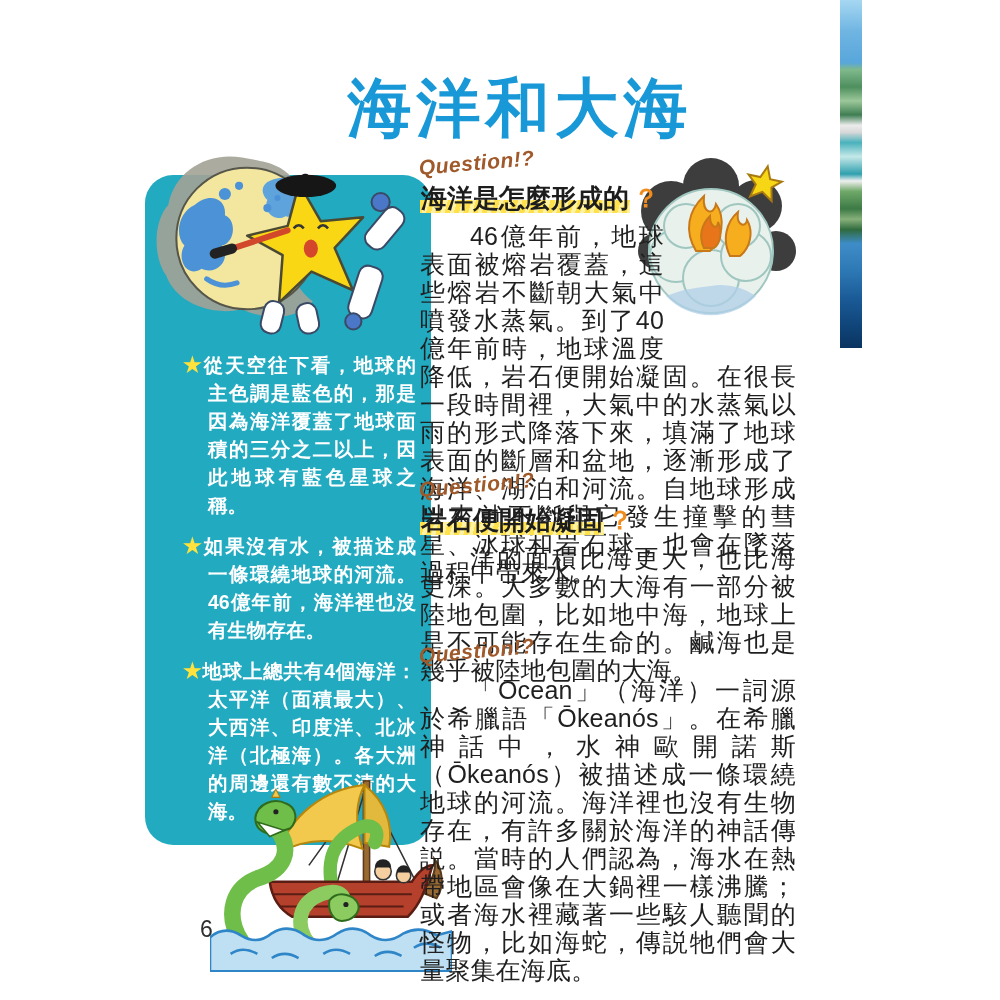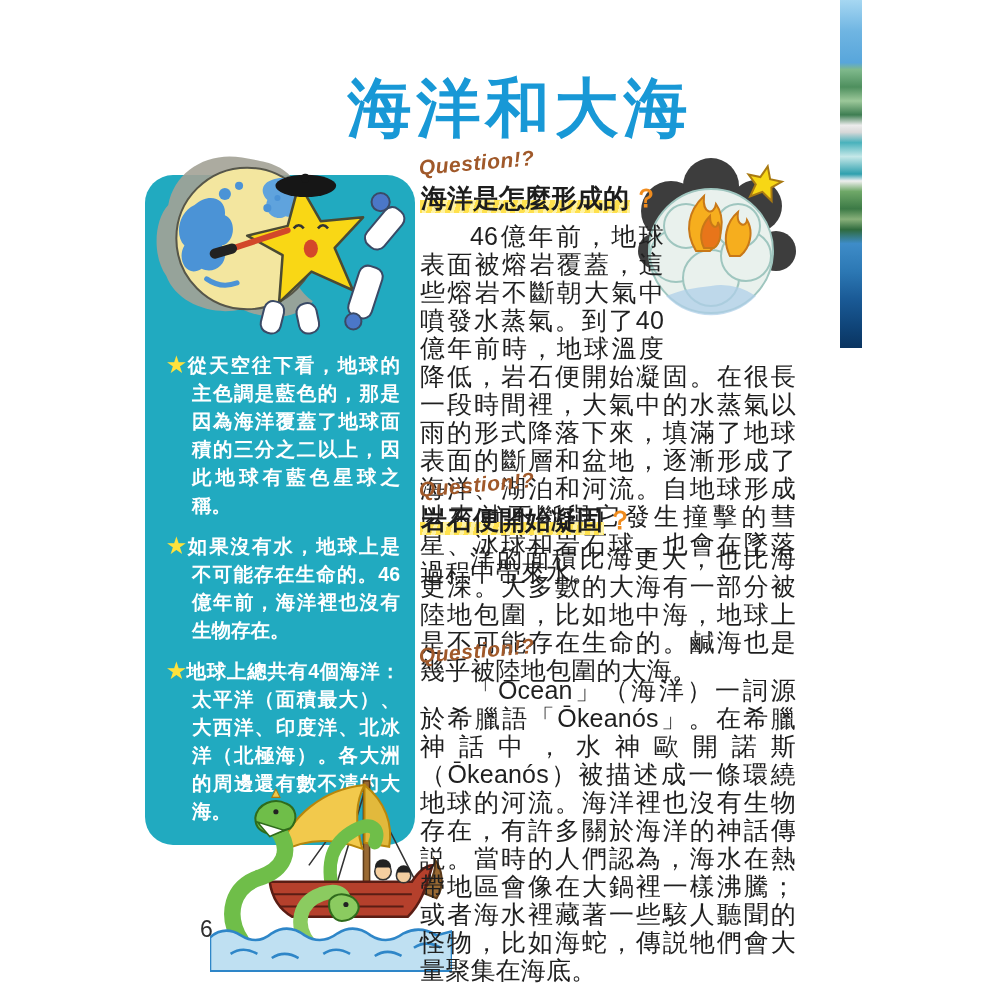--- a/index.html
+++ b/index.html
@@ -16,21 +16,21 @@
       #A6D7F2 0%, #6FB5E2 9%, #58A6DB 18%,
       #7FB98C 20%, #4E8F5E 25%, #9CC89A 29%, #3E7E52 33%,
       #ECECEC 36%, #D8D8D8 38%,
       #49B2BC 41%, #C5E8E8 45%, #2FA0AE 50%,
       #EFEFEF 52%,
       #6FA868 55%, #3C7A46 60%, #88B07A 63%, #2F6B3E 66%,
       #3E8CC8 70%, #2C78B4 78%, #1A5A96 86%, #0F4478 94%, #0A3460 100%);}
 
   
   .sidebar{position:absolute;left:145px;top:175px;width:270px;height:670px;
-           background:#21AAC0;border-radius:28px;}
+           background:#21AAC0;border-radius:28px;padding-left:16px;}
   .sidebar-inner{padding:176px 15px 0 22px;}
   .bullet{color:#ffffff;font-weight:700;font-size:19.5px;line-height:28px;
           text-align:justify;margin-bottom:13px;padding-left:25px;text-indent:-25px;}
   .star{color:#FFE23C;font-size:21px;}
 
   
   .illu-star{position:absolute;left:146px;top:148px;width:268px;height:190px;}
   .illu-fire{position:absolute;left:626px;top:156px;width:170px;height:170px;}
   .illu-ship{position:absolute;left:210px;top:770px;width:242px;height:202px;}
   .illu-star svg,.illu-fire svg,.illu-ship svg{width:100%;height:100%;display:block;}
@@ -57,21 +57,21 @@
 
 <div class="page">
 
   <div class="title">海洋和大海</div>
 
   <div class="edge-strip"></div>
 
   <div class="sidebar">
     <div class="sidebar-inner">
       <div class="bullet"><span class="star">★</span><span>從天空往下看，地球的主色調是藍色的，那是因為海洋覆蓋了地球面積的三分之二以上，因此地球有藍色星球之稱。</span></div>
-      <div class="bullet"><span class="star">★</span><span>如果沒有水，地球上是不可能存在生命的。46億年前，海洋裡也沒有生物存在。</span></div>
+      <div class="bullet"><span class="star">★</span><span>如果沒有水，被描述成一條環繞地球的河流。46億年前，海洋裡也沒有生物存在。</span></div>
       <div class="bullet"><span class="star">★</span><span>地球上總共有4個海洋：太平洋（面積最大）、大西洋、印度洋、北冰洋（北極海）。各大洲的周邊還有數不清的大海。</span></div>
     </div>
   </div>
 
   <div class="illu-star">
     <svg viewBox="0 0 265 185">
       <path d="M95,8 C60,2 28,22 22,55 C8,70 6,105 20,125 C30,152 65,165 95,158 C120,170 150,168 165,150 C150,140 140,120 145,100 C150,75 168,60 150,35 C135,12 115,12 95,8 Z" fill="#A3A296" opacity="0.9"></path>
       <circle cx="100" cy="88" r="70" fill="#F3E69F" stroke="#56564a" stroke-width="2"></circle>
       <path d="M48,55 C62,42 80,48 78,65 C90,70 88,92 75,95 C85,108 70,125 55,118 C40,128 30,108 38,95 C28,85 32,62 48,55 Z" fill="#4B93D6"></path>
       <path d="M125,30 C140,24 155,34 150,48 C160,55 150,70 138,66 C128,72 115,62 120,50 C112,42 115,33 125,30 Z" fill="#5FA3DD"></path>

